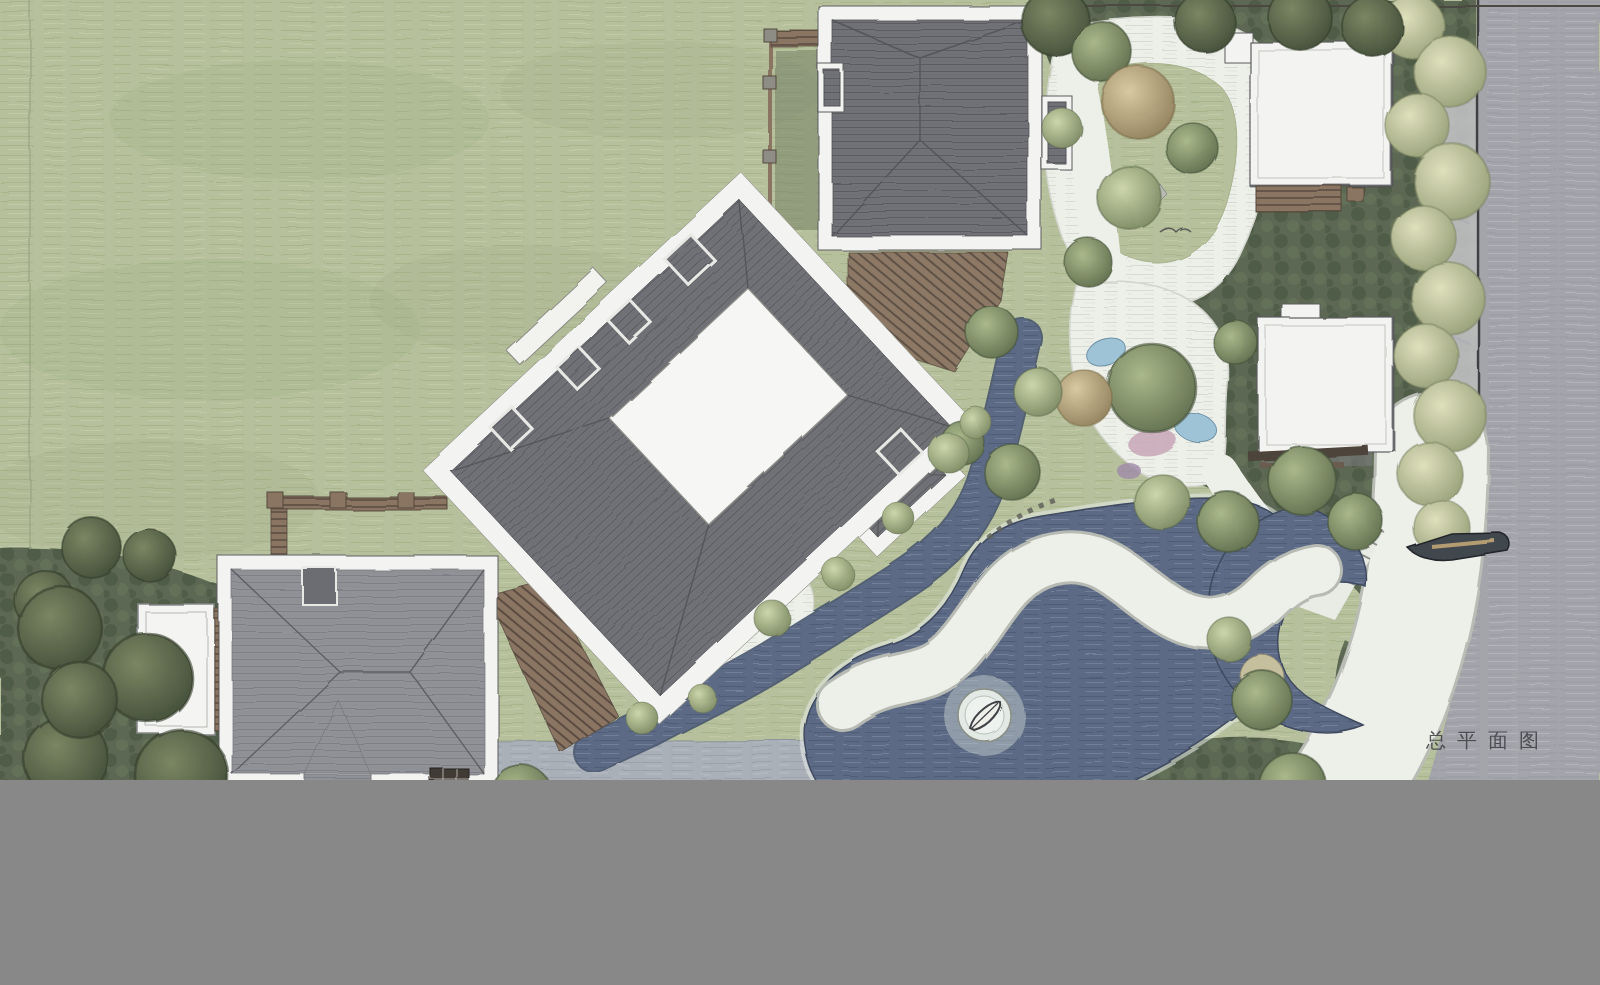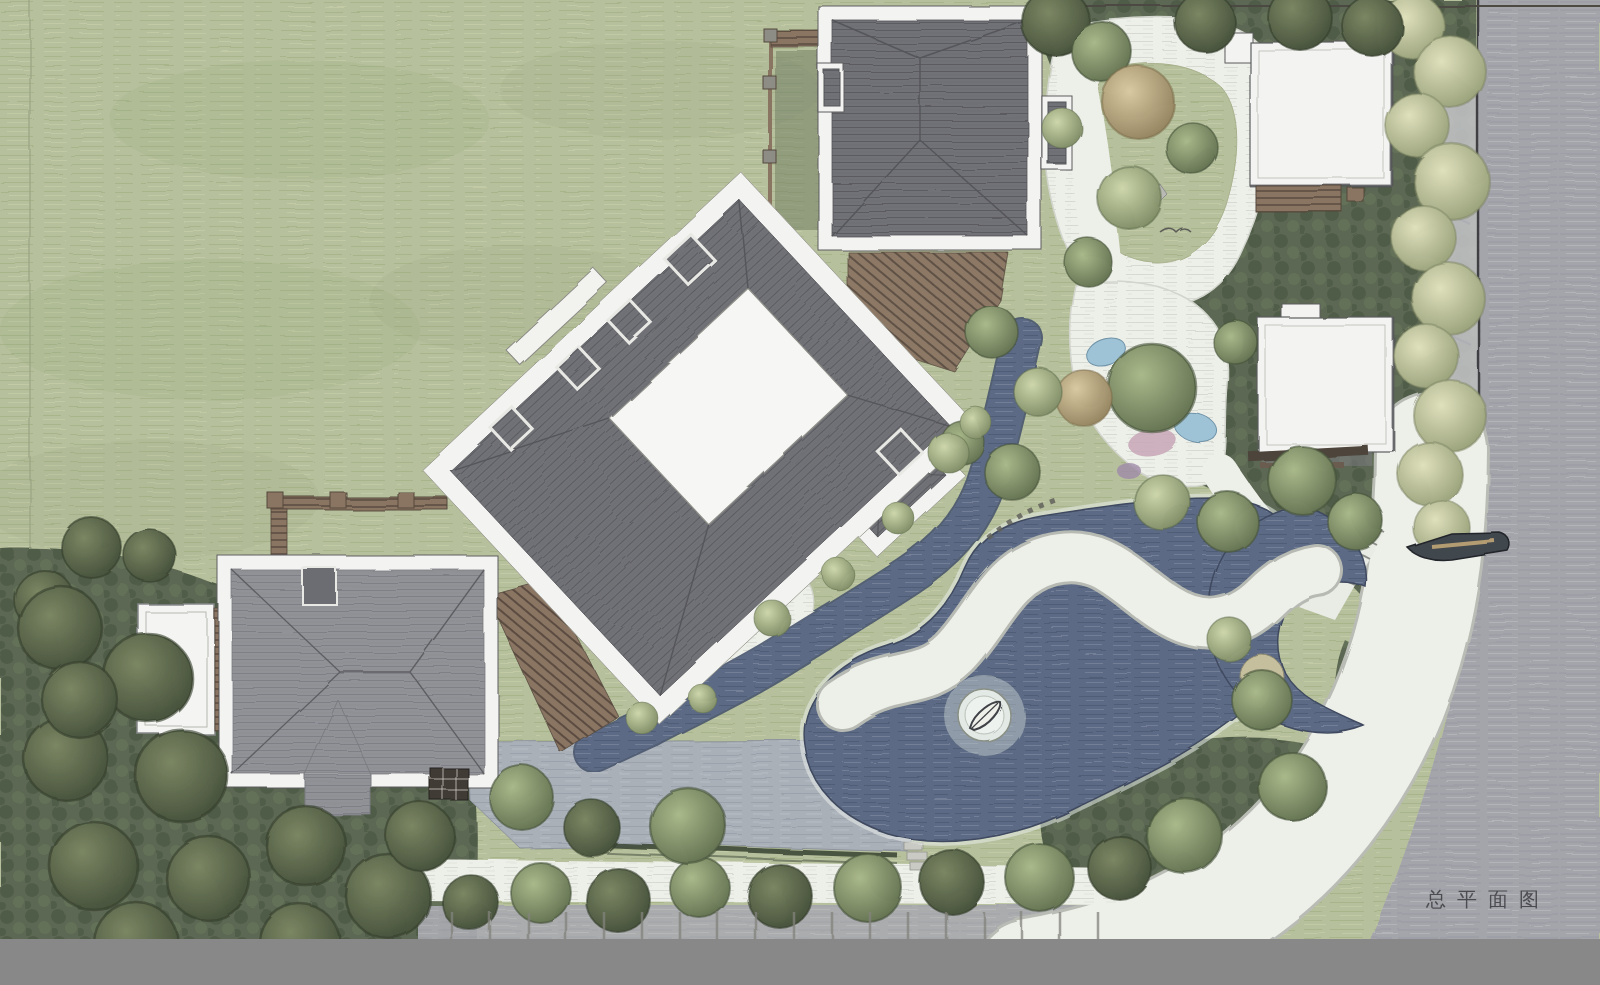--- a/index.html
+++ b/index.html
@@ -1,16 +1,16 @@
 <!DOCTYPE html>
 <html style="--c-grass: #b6c09c; --c-grassLine: #9cab7e; --c-grassLight: #cbd4ab; --c-grassShade: #90a074; --c-foliage: #5c6852; --c-foliageDark: #4c5844; --c-foliageLight: #66735a; --c-road: #a4a5ab; --c-roadLine: #90919a; --c-roadLight: #b9bac0; --c-sidewalk: #c6c7ca; --c-water: #5d6b85; --c-waterDark: #48556e; --c-waterLight: #8794aa; --c-roofDark: #717277; --c-roofLine: #55565b; --c-roofMid: #919297; --c-roofMidLine: #7b7c81; --c-eave: #f3f4f1; --c-outline: #5c5d5f; --c-gravel: #edefe9; --c-gravelLine: #d2d5cd; --c-paving: #aab0b8; --c-pavingLine: #969ca6; --c-wood: #8a7563; --c-woodDark: #55483d; --c-pool: #9ec3d6; --c-flower: #c7a6b6; --c-purple: #9f8aa8; --c-khaki: #c6bf9e; --c-treeYellowA: #dfe0bc; --c-treeYellowB: #8f9972; --c-treeLightA: #cdd6ab; --c-treeLightB: #74825c; --c-treeMidA: #aab98a; --c-treeMidB: #5a684a; --c-treeDarkA: #7b8663; --c-treeDarkB: #3f4a36; --c-treeTanA: #d8c9a2; --c-treeTanB: #8a7a56; --c-ink: #3c3c41; --c-boat: #f0f0ea; --c-steel: #41464d;"><head>
 <meta charset="utf-8">
 <style>
   html,body{margin:0;padding:0;background:#888;}
-  .stage{position:relative;width:1600px;height:939px;overflow:hidden;
+  .stage{position:relative;width:1600px;height:780px;overflow:hidden;
          background:var(--c-grass,#b6c09c);font-family:"DejaVu Sans",sans-serif;}
   .stage svg{position:absolute;left:0;top:0;display:block;}
   .caption{position:absolute;right:50px;bottom:26px;font-size:20px;
            letter-spacing:11px;color:var(--c-ink,#3c3c41);opacity:.85;
            font-family:"DejaVu Sans",sans-serif;user-select:none;}
 </style>
 </head>
 <body>
 
 <div class="stage" style="--c-grass: #b6c09c; --c-grassLine: #9cab7e; --c-grassLight: #cbd4ab; --c-grassShade: #90a074; --c-foliage: #5c6852; --c-foliageDark: #4c5844; --c-foliageLight: #66735a; --c-road: #a4a5ab; --c-roadLine: #90919a; --c-roadLight: #b9bac0; --c-sidewalk: #c6c7ca; --c-water: #5d6b85; --c-waterDark: #48556e; --c-waterLight: #8794aa; --c-roofDark: #717277; --c-roofLine: #55565b; --c-roofMid: #919297; --c-roofMidLine: #7b7c81; --c-eave: #f3f4f1; --c-outline: #5c5d5f; --c-gravel: #edefe9; --c-gravelLine: #d2d5cd; --c-paving: #aab0b8; --c-pavingLine: #969ca6; --c-wood: #8a7563; --c-woodDark: #55483d; --c-pool: #9ec3d6; --c-flower: #c7a6b6; --c-purple: #9f8aa8; --c-khaki: #c6bf9e; --c-treeYellowA: #dfe0bc; --c-treeYellowB: #8f9972; --c-treeLightA: #cdd6ab; --c-treeLightB: #74825c; --c-treeMidA: #aab98a; --c-treeMidB: #5a684a; --c-treeDarkA: #7b8663; --c-treeDarkB: #3f4a36; --c-treeTanA: #d8c9a2; --c-treeTanB: #8a7a56; --c-ink: #3c3c41; --c-boat: #f0f0ea; --c-steel: #41464d;">

